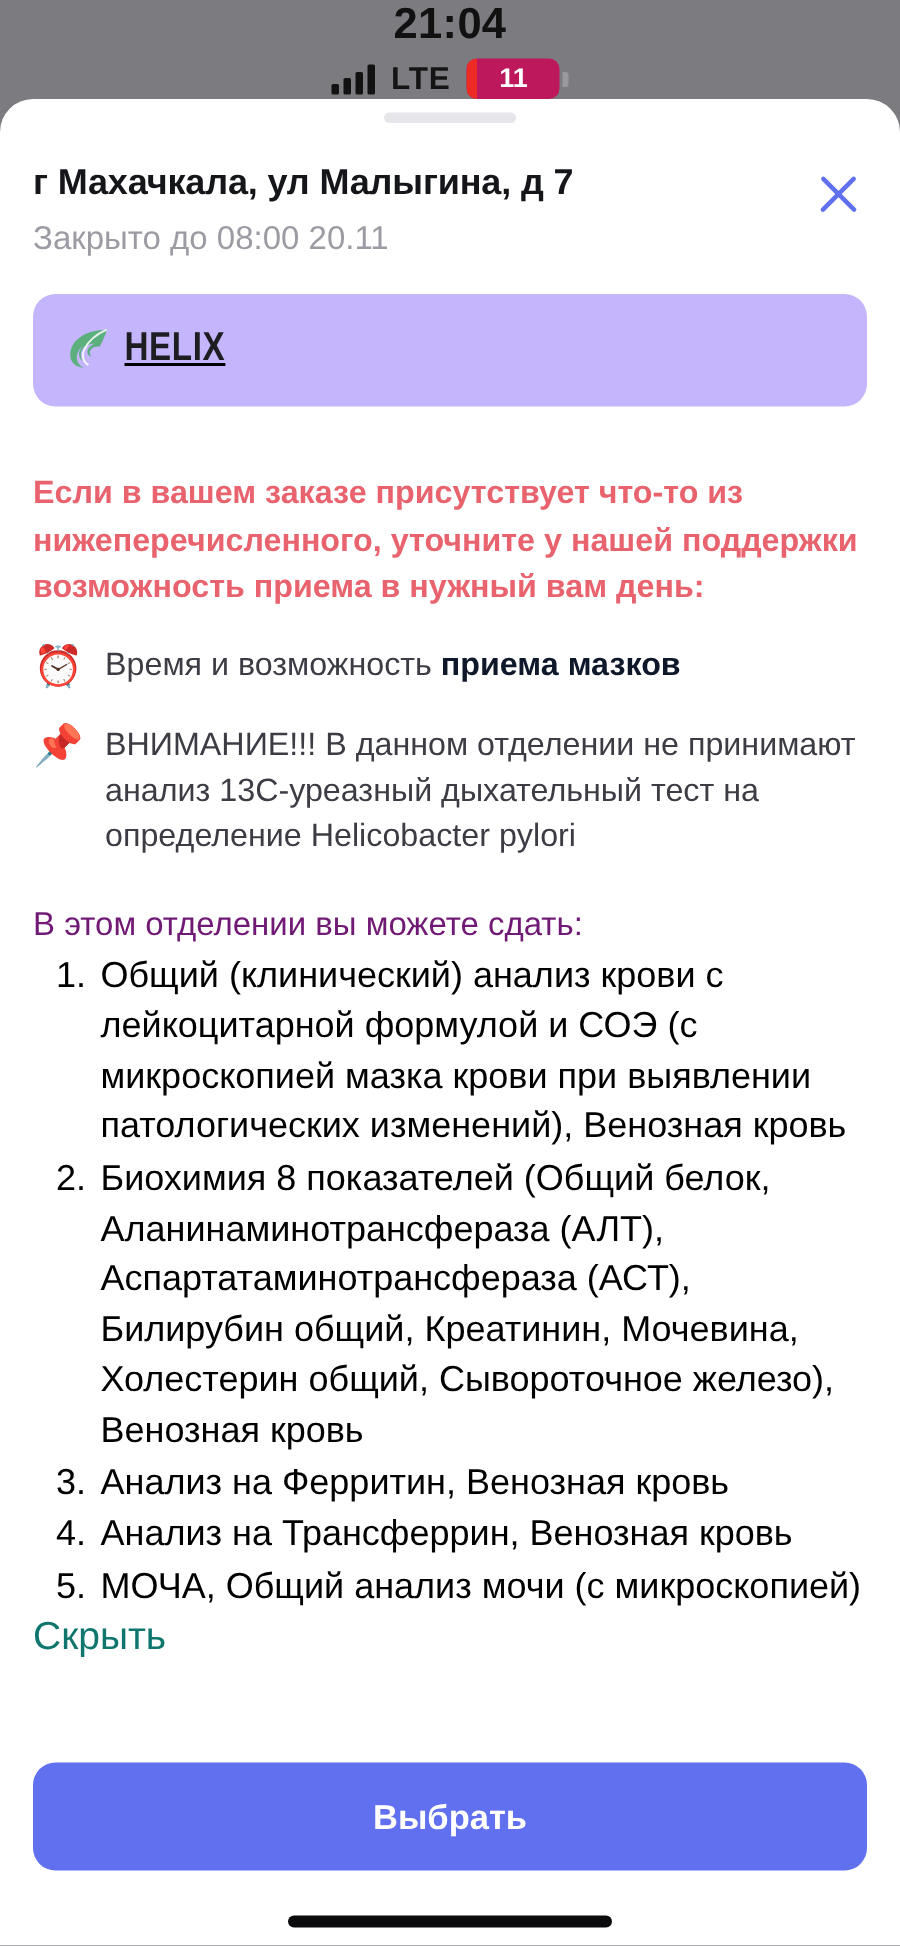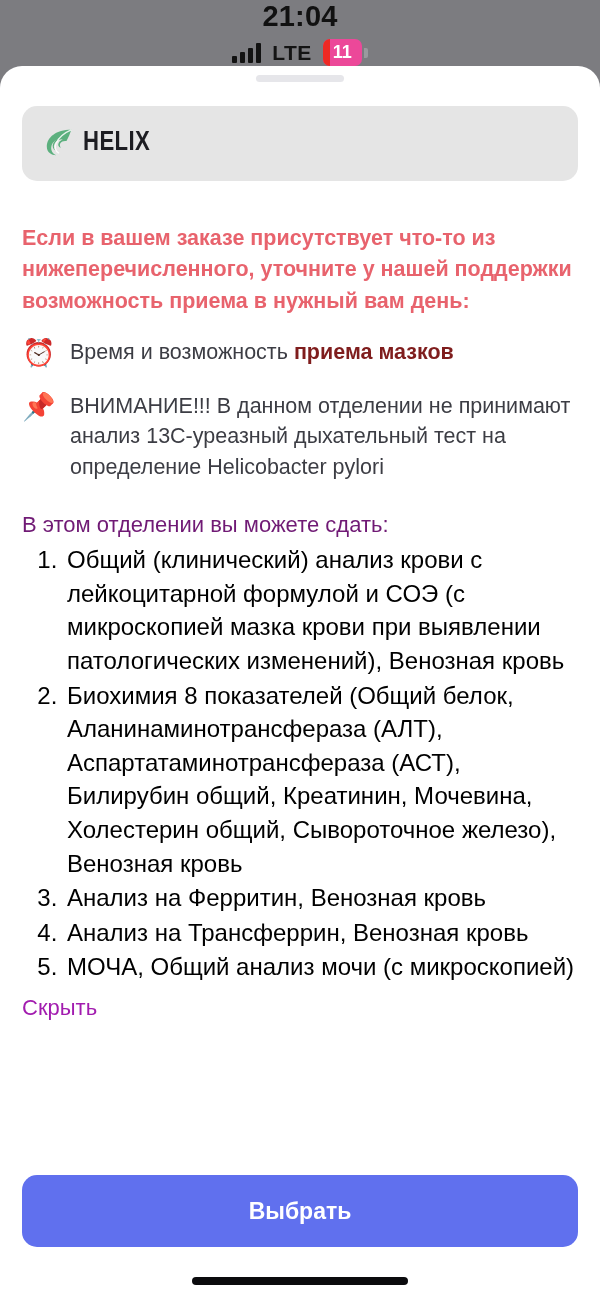--- a/index.html
+++ b/index.html
@@ -23,21 +23,21 @@
   .status-right { display:flex; align-items:center; gap:11px; }
   .signal { display:flex; align-items:flex-end; gap:3px; height:20px; }
   .signal i { display:block; width:5px; background:#121212; border-radius:1px; }
   .signal i:nth-child(1){ height:7px; }
   .signal i:nth-child(2){ height:11px; }
   .signal i:nth-child(3){ height:15px; }
   .signal i:nth-child(4){ height:20px; }
   .lte { font-size:21px; font-weight:bold; color:#141414; letter-spacing:.5px;text-align:center; }
   .battery { position:relative; display:flex; align-items:center; }
   .batt-body {
-    width:39px; height:27px; border-radius:7px; background:#ec4899;
+    width:62px; height:27px; border-radius:7px; background:#be185d;
     display:flex; align-items:flex-start; overflow:hidden; position:relative;
   }
   .batt-fill { width:7px; height:100%; background:#ee2a24; }
   .batt-num {
     position:absolute; left:0; right:0; text-align:center;
     font-size:18px; font-weight:bold; color:#fff; line-height:27px;
   }
   .batt-cap { width:4px; height:10px; background:#9a9a9e; border-radius:0 2px 2px 0; margin-left:2px; }
 
   
@@ -63,22 +63,23 @@
   }
   .close-btn::before, .close-btn::after {
     content:""; position:absolute; left:3px; top:18px; width:32px; height:3.4px;
     background:#6070ee; border-radius:2px;
   }
   .close-btn::before { transform:rotate(45deg); }
   .close-btn::after  { transform:rotate(-45deg); }
 
   
   .lab-card {
-    margin-top:24px; background:#e5e5e5; border-radius:15px;
+    margin-top:24px; background:#c4b5fd; border-radius:15px;
     padding:20px 22px 24px;
+    text-decoration:underline;
   }
   .lab-logo-row { display:flex; align-items:center; gap:9px; }
   .lab-mark { width:30px; height:30px; flex:0 0 30px; }
   .lab-name {
     font-size:27px; font-weight:bold; color:#1d1d22;
     letter-spacing:.5px; transform:scaleX(.82); transform-origin:left center;
   }
   .hours-row { display:flex; margin-top:16px; gap:12px; }
   .clock-ico { width:24px; height:24px; flex:0 0 24px; margin-top:5px; }
   .hours-lines { font-size:22px; color:#3c3d44; line-height:1.42; }
@@ -86,31 +87,31 @@
   
   .notice {
     margin-top:42px; font-size:21.5px; font-weight:bold; color:#e8636d;
     line-height:1.46;
   }
 
   
   .bullet { display:flex; gap:14px; margin-top:20px; }
   .bullet .emo { font-size:27px; line-height:1.25; flex:0 0 34px; }
   .bullet .txt { font-size:21.5px; color:#3c3d44; line-height:1.42; }
-  .bullet .txt b { color:#7f1d1d; font-weight:bold; }
+  .bullet .txt b { color:#0f172a; font-weight:bold; }
 
   
   .list-head { margin-top:28px; font-size:22px; color:#701a75; line-height:1.4; }
   ol.services {
     margin:2px 0 0 0; padding-left:42px; font-size:24px; color:#000000; line-height:1.4;
   }
   ol.services li { margin-bottom:1px; padding-left:3px; }
 
   .hide-link {
-    margin-top:10px; font-size:22px; color:#a21caf; display:inline-block; cursor:pointer;
+    font-size:26px; color:#0f766e; display:inline-block; cursor:pointer;
   }
 
   
   .cta-wrap { padding:0 22px; }
   .cta {
     margin-top:22px; width:100%; height:72px; border:none; border-radius:15px;
     background:#6070ee; color:#ffffff; font-size:23px; font-weight:bold;
     font-family:"Liberation Sans", sans-serif; cursor:pointer;
   }
   .home-indicator {
@@ -141,20 +142,27 @@
         <span class="batt-cap"></span>
       </span>
     </div>
   </div>
 
   <div class="sheet">
     <div class="grabber"></div>
 
     <div class="sheet-body">
 
+      <div class="sheet-header">
+        <div class="header-texts">
+          <div class="addr-title">г Махачкала, ул Малыгина, д 7</div>
+          <div class="addr-sub">Закрыто до 08:00 20.11</div>
+        </div>
+        <div class="close-btn"></div>
+      </div>
 
       
       <div class="lab-card">
         <div class="lab-logo-row">
           <svg class="lab-mark" viewBox="0 0 32 32">
             <path d="M29 3 C13 3 3 11 3 21 C3 27 8 30 13 30 C5 27 6 15 17 12 C9 14 7 22 12 25 C8 19 13 13 20 13 C14 16 14 21 18 22 C15 18 19 14 24 15 C26 11 28 7 29 3 Z" fill="#5cb07e"></path>
             <path d="M29 3 C22 6 16 11 13 17 C11 21 12 26 16 28" fill="none" stroke="#ffffff" stroke-width="1.4" opacity=".85"></path>
           </svg>
           <div class="lab-name">HELIX</div>
         </div>

